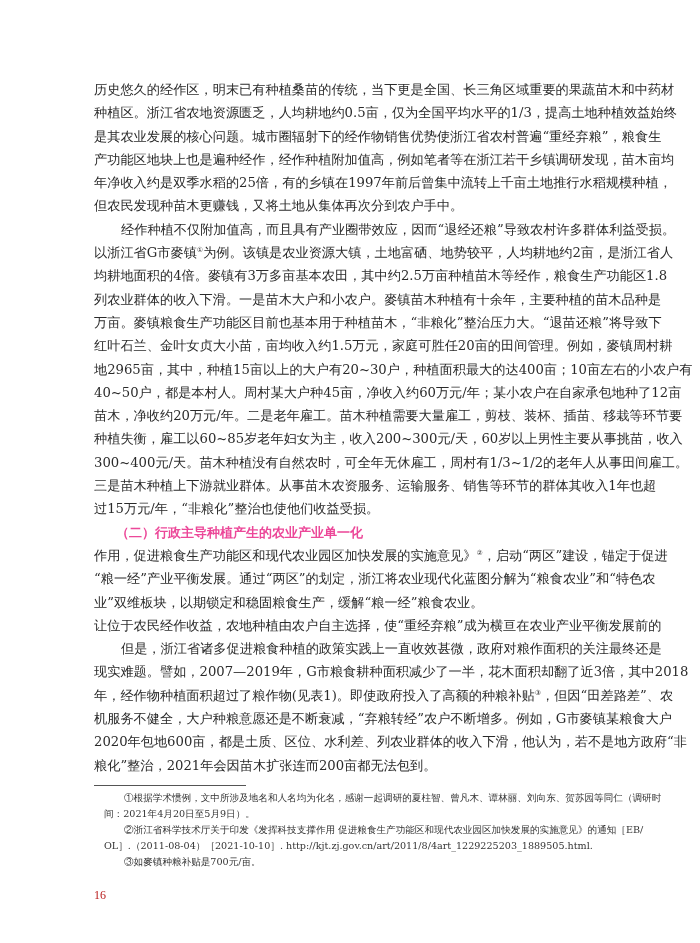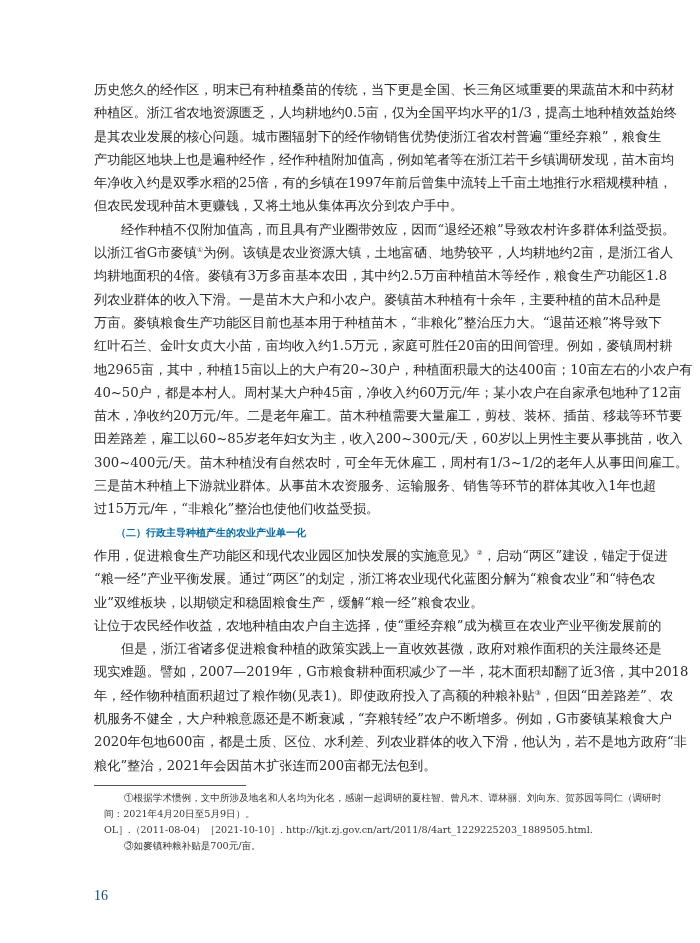--- a/index.html
+++ b/index.html
@@ -33,24 +33,24 @@
     }
     .line.last {
       text-align-last: left;
     }
     .line.indent {
       padding-left: 27px;
     }
     .heading {
       font-family: "DejaVu Sans", "Liberation Sans", sans-serif;
       font-weight: bold;
-      font-size: 10px;
+      font-size: 13px;
       text-align-last: left;
       padding-left: 22px;
-      color: #0369a1;
+      color: #ec4899;
     }
     sup {
       font-size: 7px;
       line-height: 0;
       vertical-align: super;
     }
     .rule {
       position: absolute;
       left: 94px;
       top: 785px;
@@ -72,23 +72,23 @@
       color: #333;
       text-align: justify;
       text-align-last: justify;
     }
     .fn-line.indent { padding-left: 20px; }
     .fn-line.last { text-align-last: left; }
     .page-number {
       position: absolute;
       left: 94px;
       top: 888px;
-      font-size: 14px;
+      font-size: 12px;
       font-family: "Liberation Serif", "DejaVu Serif", serif;
-      color: #0c4a6e;
+      color: #b91c1c;
     }
   </style>
 </head>
 <body>
 
 <div class="page">
   <div class="line">历史悠久的经作区，明末已有种植桑苗的传统，当下更是全国、长三角区域重要的果蔬苗木和中药材</div>
   <div class="line">种植区。浙江省农地资源匮乏，人均耕地约0.5亩，仅为全国平均水平的1/3，提高土地种植效益始终</div>
   <div class="line">是其农业发展的核心问题。城市圈辐射下的经作物销售优势使浙江省农村普遍“重经弃粮”，粮食生</div>
   <div class="line">产功能区地块上也是遍种经作，经作种植附加值高，例如笔者等在浙江若干乡镇调研发现，苗木亩均</div>
@@ -97,21 +97,21 @@
 
   <div class="line indent">经作种植不仅附加值高，而且具有产业圈带效应，因而“退经还粮”导致农村许多群体利益受损。</div>
   <div class="line"><span>以浙江省G市麥镇</span><sup>①</sup><span>为例。该镇是农业资源大镇，土地富硒、地势较平，人均耕地约2亩，是浙江省人</span></div>
   <div class="line">均耕地面积的4倍。麥镇有3万多亩基本农田，其中约2.5万亩种植苗木等经作，粮食生产功能区1.8</div>
   <div class="line">列农业群体的收入下滑。一是苗木大户和小农户。麥镇苗木种植有十余年，主要种植的苗木品种是</div>
   <div class="line">万亩。麥镇粮食生产功能区目前也基本用于种植苗木，“非粮化”整治压力大。“退苗还粮”将导致下</div>
   <div class="line">红叶石兰、金叶女贞大小苗，亩均收入约1.5万元，家庭可胜任20亩的田间管理。例如，麥镇周村耕</div>
   <div class="line">地2965亩，其中，种植15亩以上的大户有20~30户，种植面积最大的达400亩；10亩左右的小农户有</div>
   <div class="line">40~50户，都是本村人。周村某大户种45亩，净收入约60万元/年；某小农户在自家承包地种了12亩</div>
   <div class="line">苗木，净收约20万元/年。二是老年雇工。苗木种植需要大量雇工，剪枝、装杯、插苗、移栽等环节要</div>
-  <div class="line">田差路差，雇工以60~85岁老年妇女为主，收入200~300元/天，60岁以上男性主要从事挑苗，收入</div>
+  <div class="line">种植失衡，雇工以60~85岁老年妇女为主，收入200~300元/天，60岁以上男性主要从事挑苗，收入</div>
   <div class="line">300~400元/天。苗木种植没有自然农时，可全年无休雇工，周村有1/3~1/2的老年人从事田间雇工。</div>
   <div class="line">三是苗木种植上下游就业群体。从事苗木农资服务、运输服务、销售等环节的群体其收入1年也超</div>
   <div class="line last">过15万元/年，“非粮化”整治也使他们收益受损。</div>
 
   <div class="line heading">（二）行政主导种植产生的农业产业单一化</div>
 
   <div class="line"><span>作用，促进粮食生产功能区和现代农业园区加快发展的实施意见》</span><sup>②</sup><span>，启动“两区”建设，锚定于促进</span></div>
   <div class="line">“粮一经”产业平衡发展。通过“两区”的划定，浙江将农业现代化蓝图分解为“粮食农业”和“特色农</div>
   <div class="line last">业”双维板块，以期锁定和稳固粮食生产，缓解“粮一经”粮食农业。</div>
 
@@ -122,17 +122,18 @@
   <div class="line">机服务不健全，大户种粮意愿还是不断衰减，“弃粮转经”农户不断增多。例如，G市麥镇某粮食大户</div>
   <div class="line">2020年包地600亩，都是土质、区位、水利差、列农业群体的收入下滑，他认为，若不是地方政府“非</div>
   <div class="line last">粮化”整治，2021年会因苗木扩张连而200亩都无法包到。</div>
 </div>
 
 <div class="rule"></div>
 
 <div class="footnotes">
   <div class="fn-line indent">①根据学术惯例，文中所涉及地名和人名均为化名，感谢一起调研的夏柱智、曾凡木、谭林丽、刘向东、贺苏园等同仁（调研时</div>
   <div class="fn-line last">间：2021年4月20日至5月9日）。</div>
+  <div class="fn-line indent">②浙江省科学技术厅关于印发《发挥科技支撑作用 促进粮食生产功能区和现代农业园区加快发展的实施意见》的通知［EB/</div>
   <div class="fn-line last">OL］.（2011-08-04）［2021-10-10］. http://kjt.zj.gov.cn/art/2011/8/4art_1229225203_1889505.html.</div>
   <div class="fn-line indent last">③如麥镇种粮补贴是700元/亩。</div>
 </div>
 
 <div class="page-number">16</div>
 
 </body></html>

